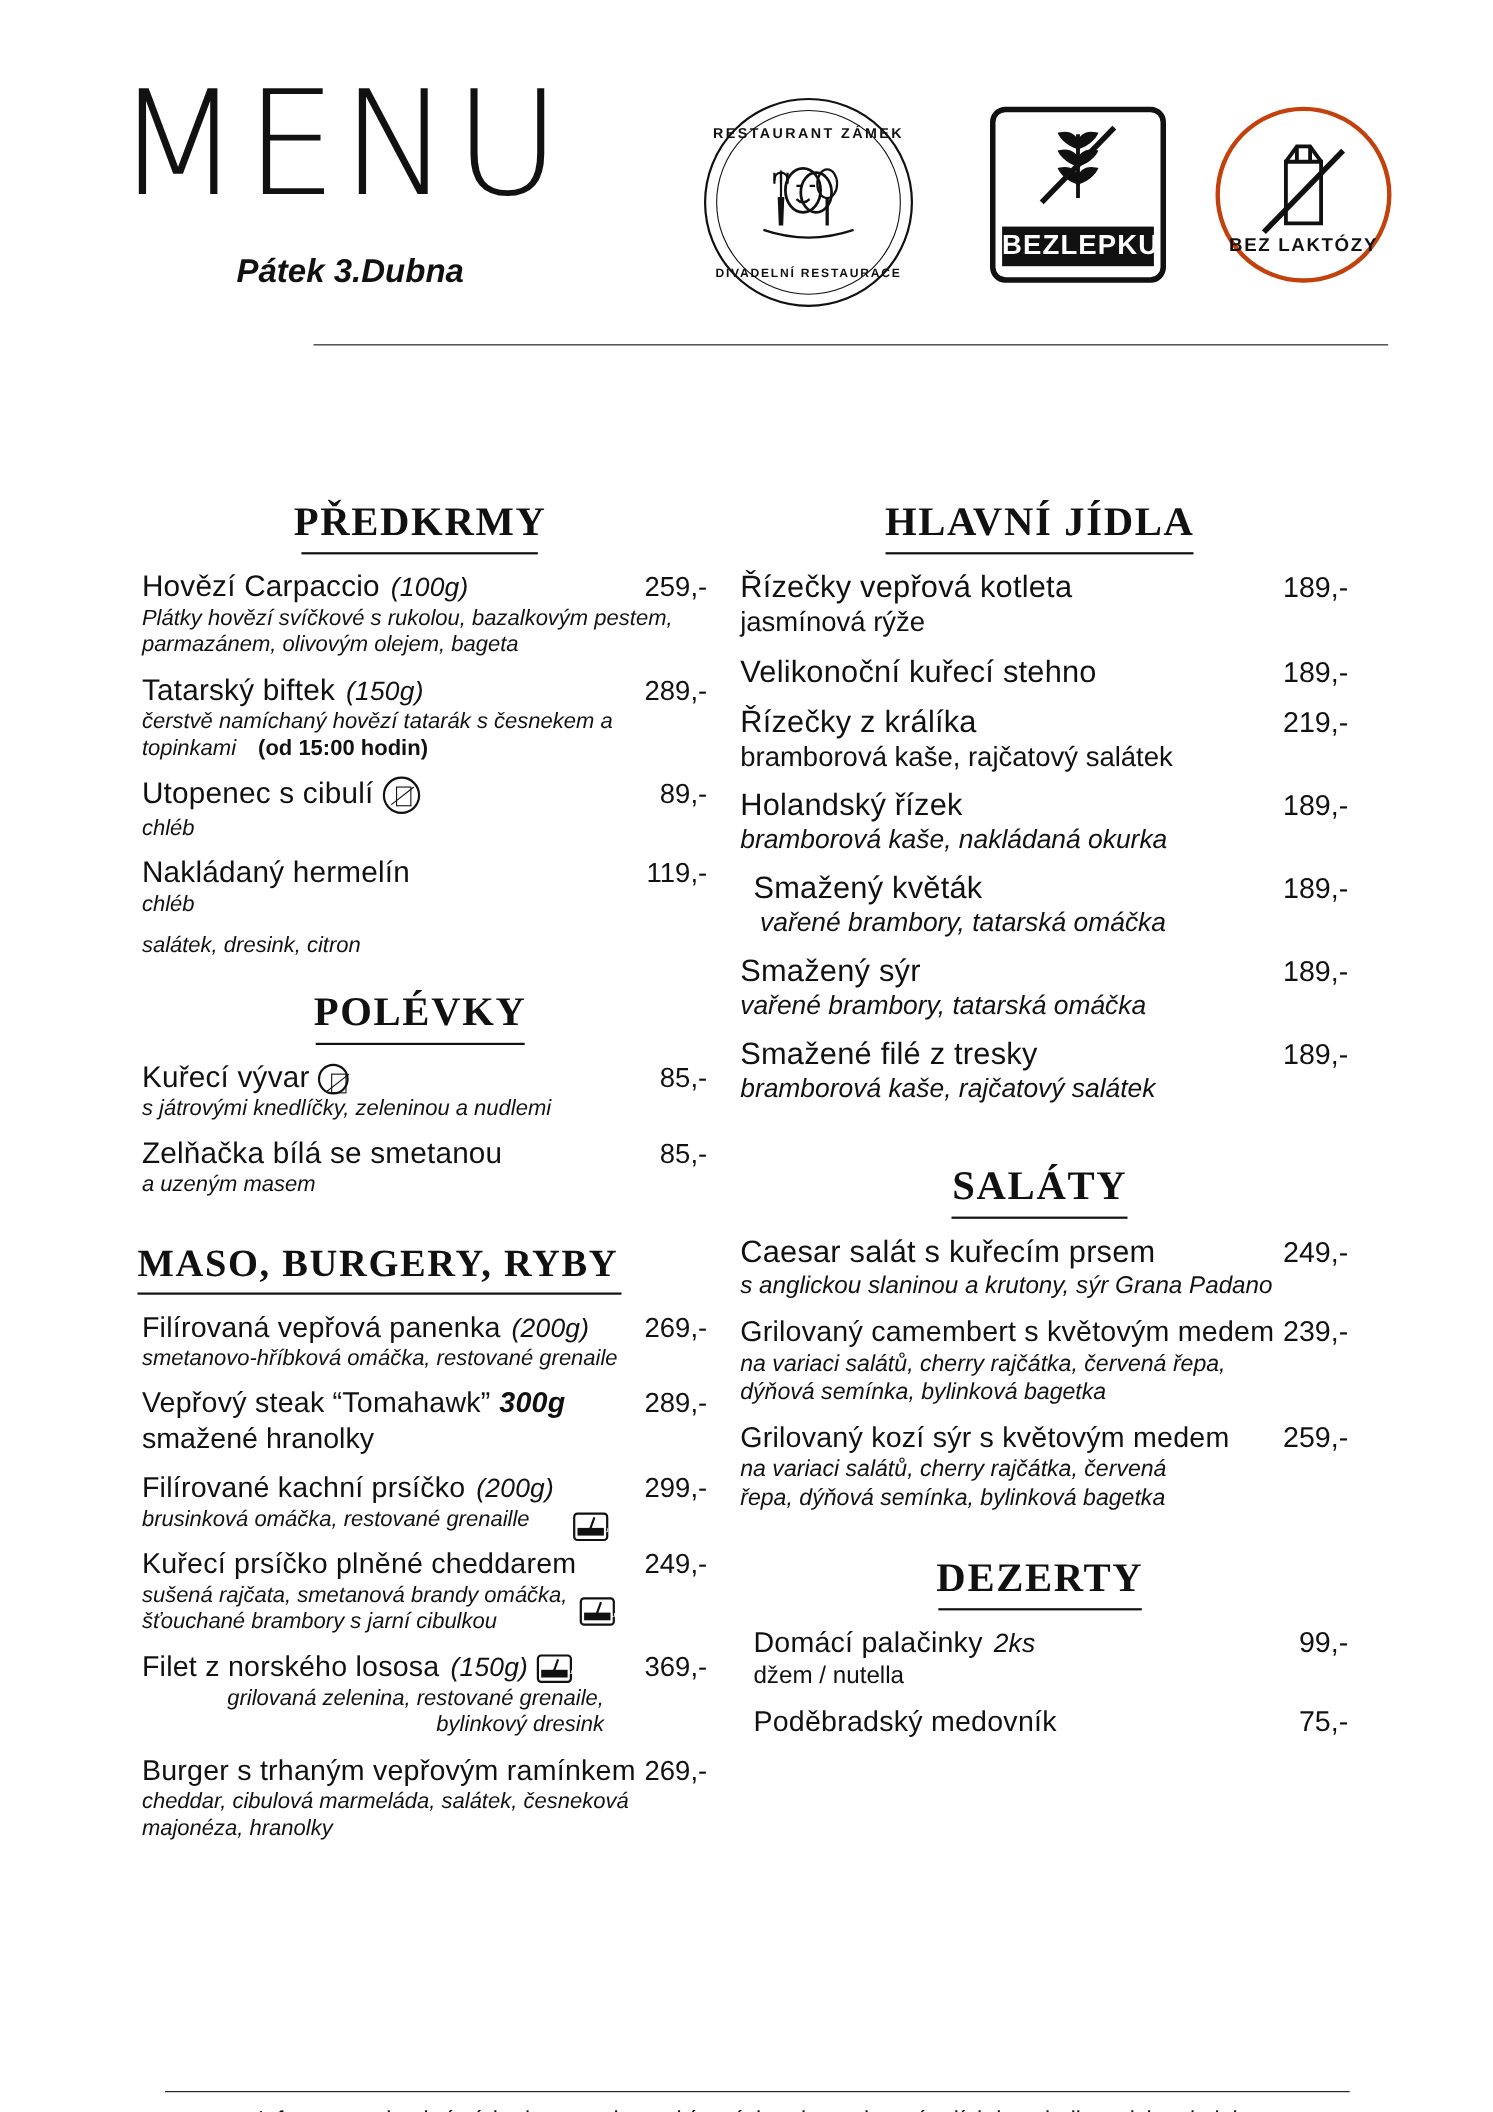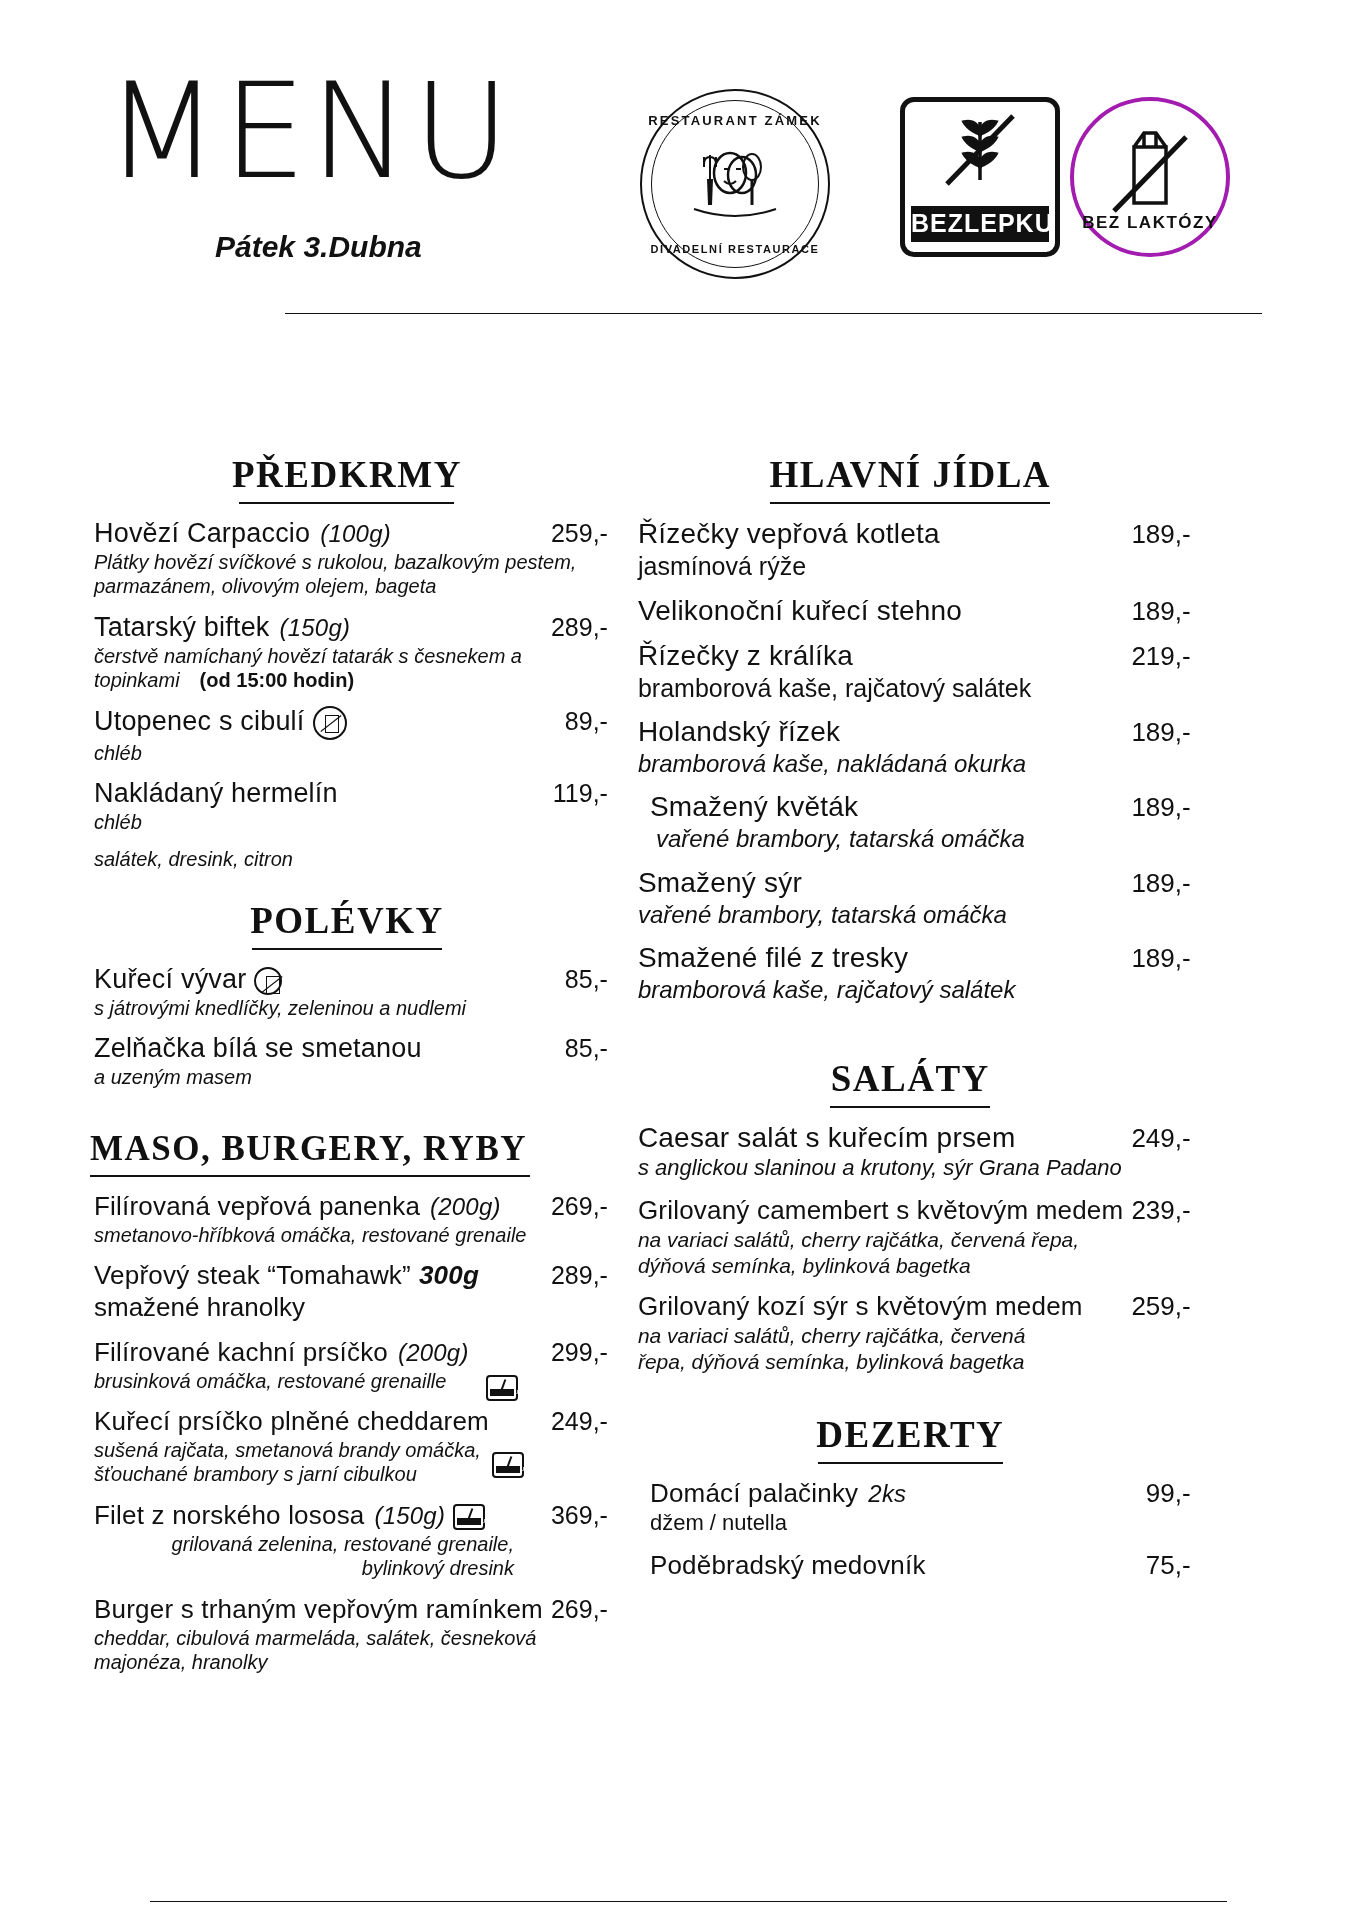--- a/index.html
+++ b/index.html
@@ -102,25 +102,25 @@
     text-align: center;
     background: #111;
     color: #fff;
     font-size: 25px;
     font-weight: 800;
     letter-spacing: 1px;
     padding: 3px 0 4px 0;
   }
   .badge-circle {
     position: absolute;
-    left: 975px;
+    left: 1010px;
     top: 22px;
     width: 160px;
     height: 160px;
-    border: 4px solid #a21caf;
+    border: 4px solid #c2410c;
     border-radius: 50%;
     box-sizing: border-box;
   }
   .badge-circle .label {
     position: absolute;
     left: 0; right: 0;
     bottom: 20px;
     text-align: center;
     font-size: 17px;
     font-weight: 800;
@@ -135,20 +135,21 @@
     border-top: 1.5px solid #111;
   }
 
   
   .columns {
     position: absolute;
     top: 378px;
     left: 0;
     width: 1214px;
     display: flex;
+    padding-left: 35px;
   }
   .col-left {
     width: 640px;
     padding-left: 80px;
     box-sizing: border-box;
   }
   .col-right {
     width: 717px;
     padding-left: 10px;
     padding-right: 75px;

